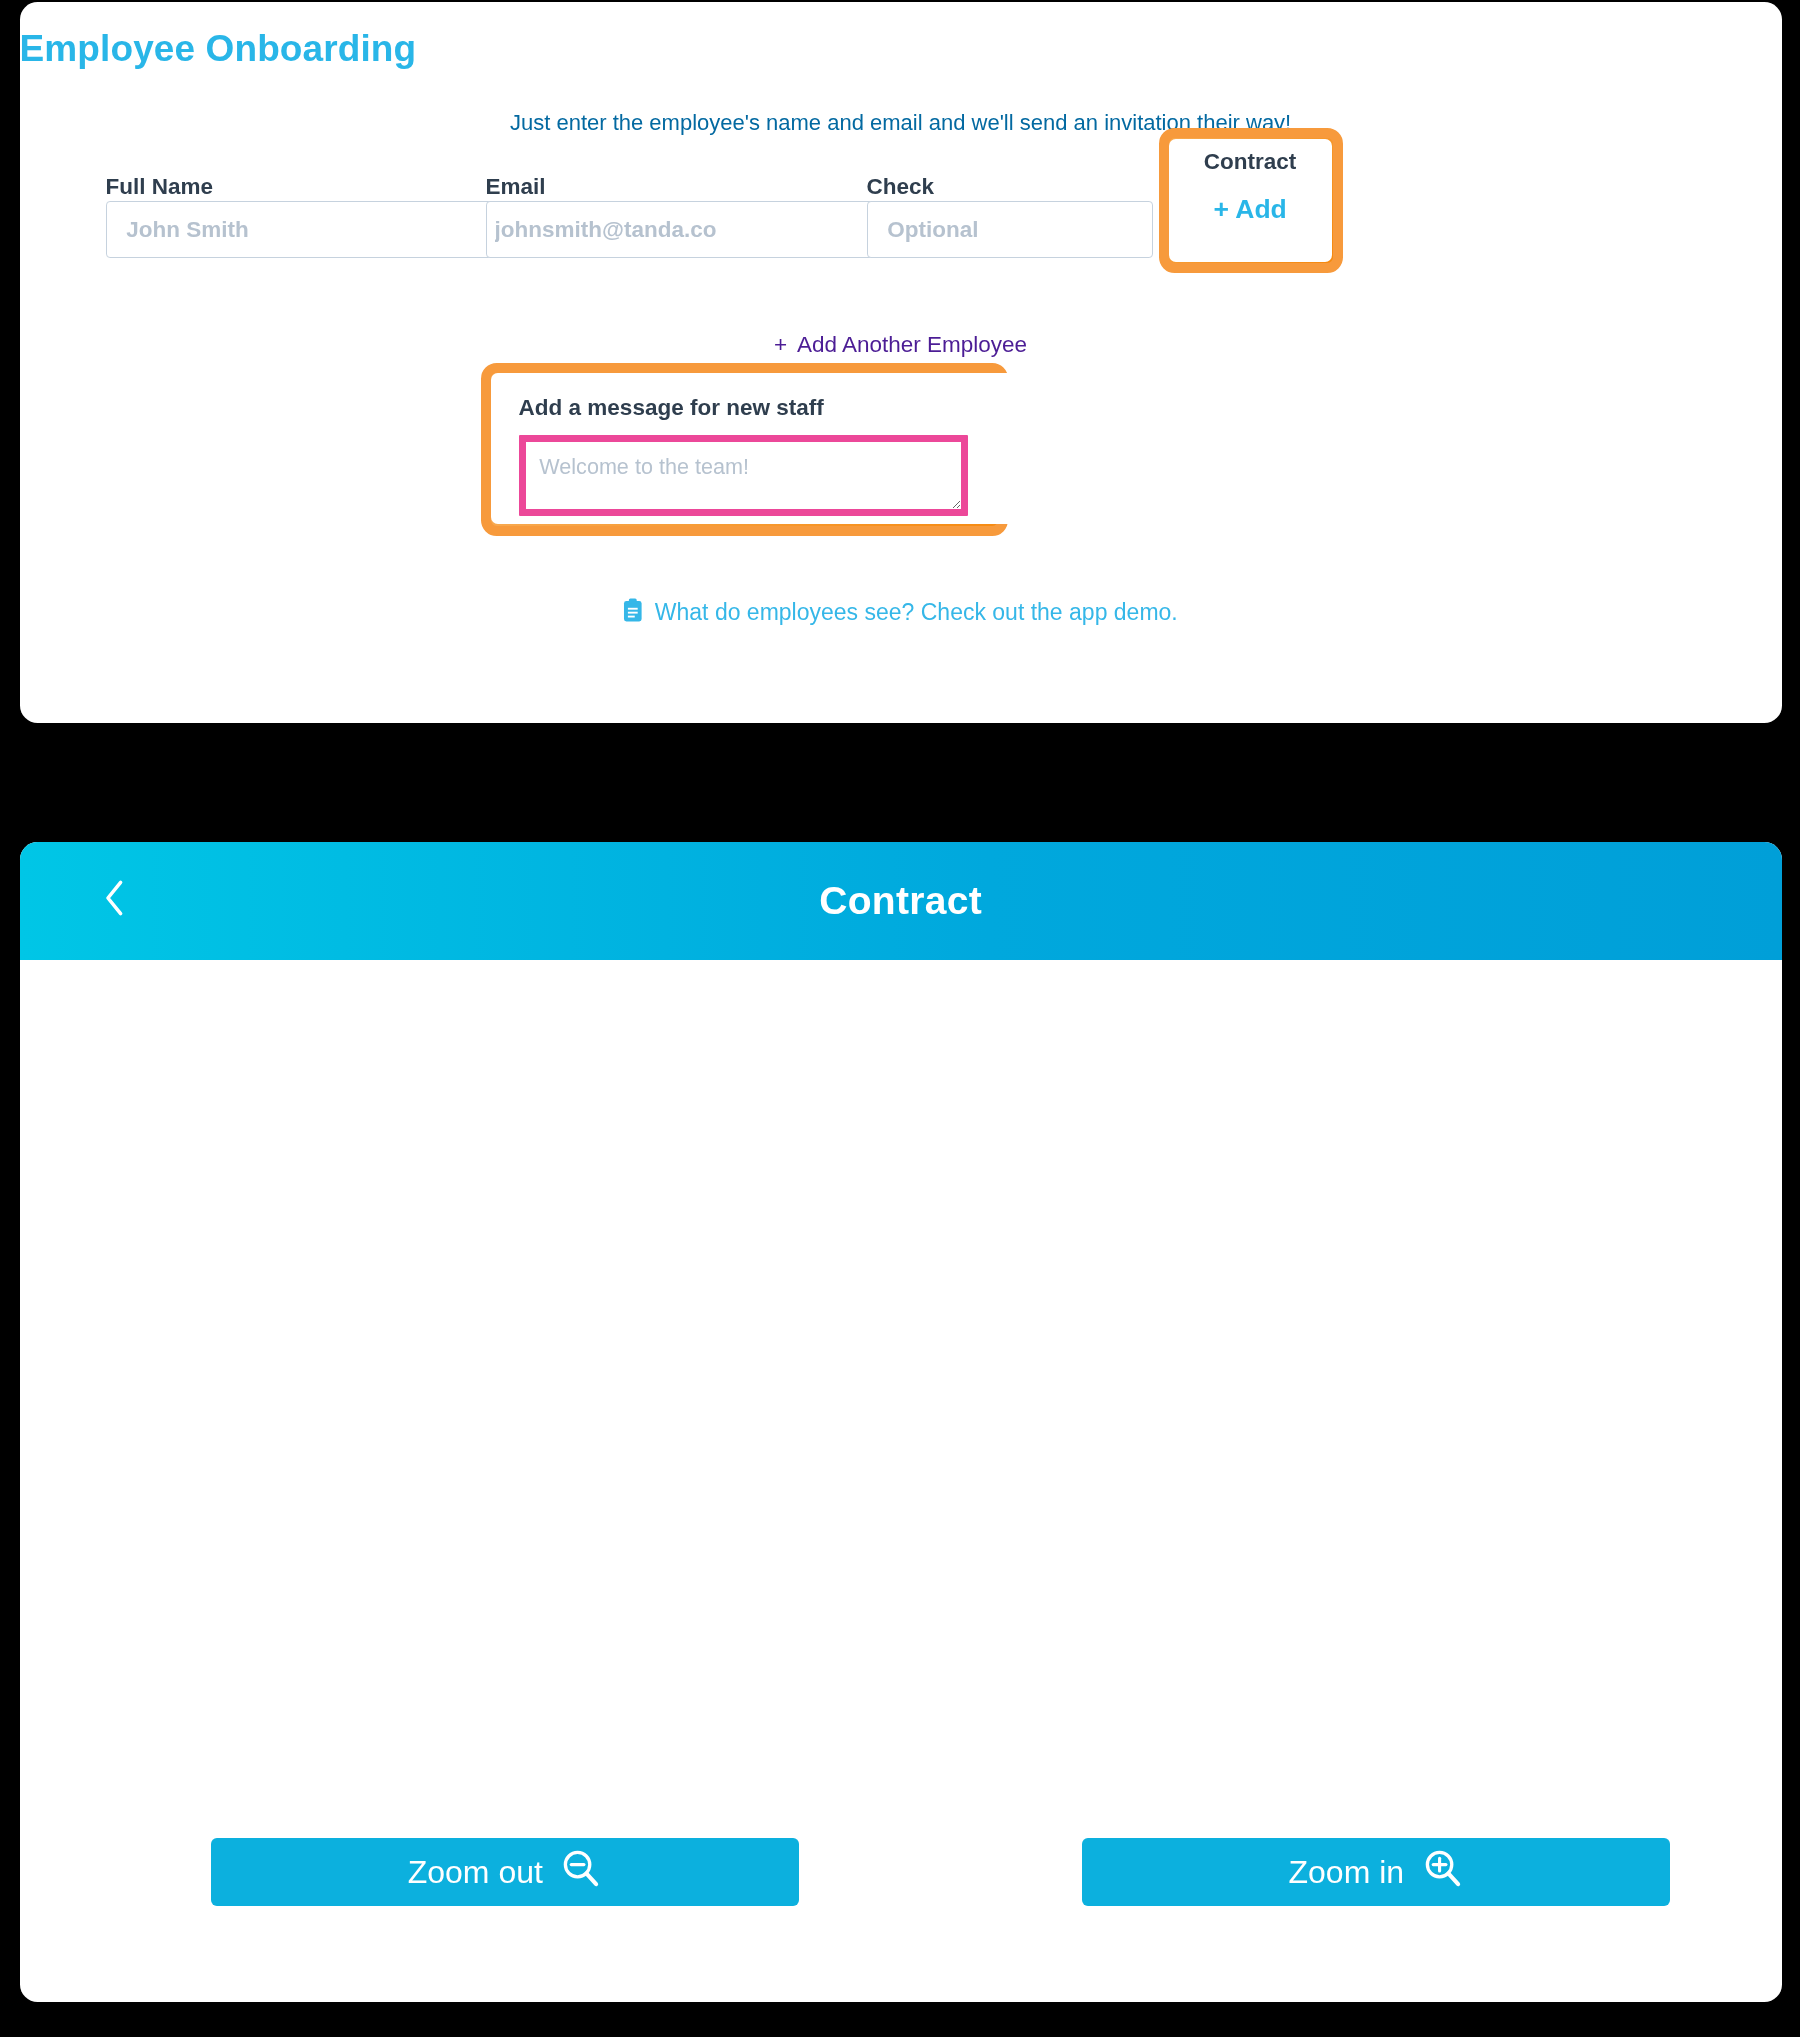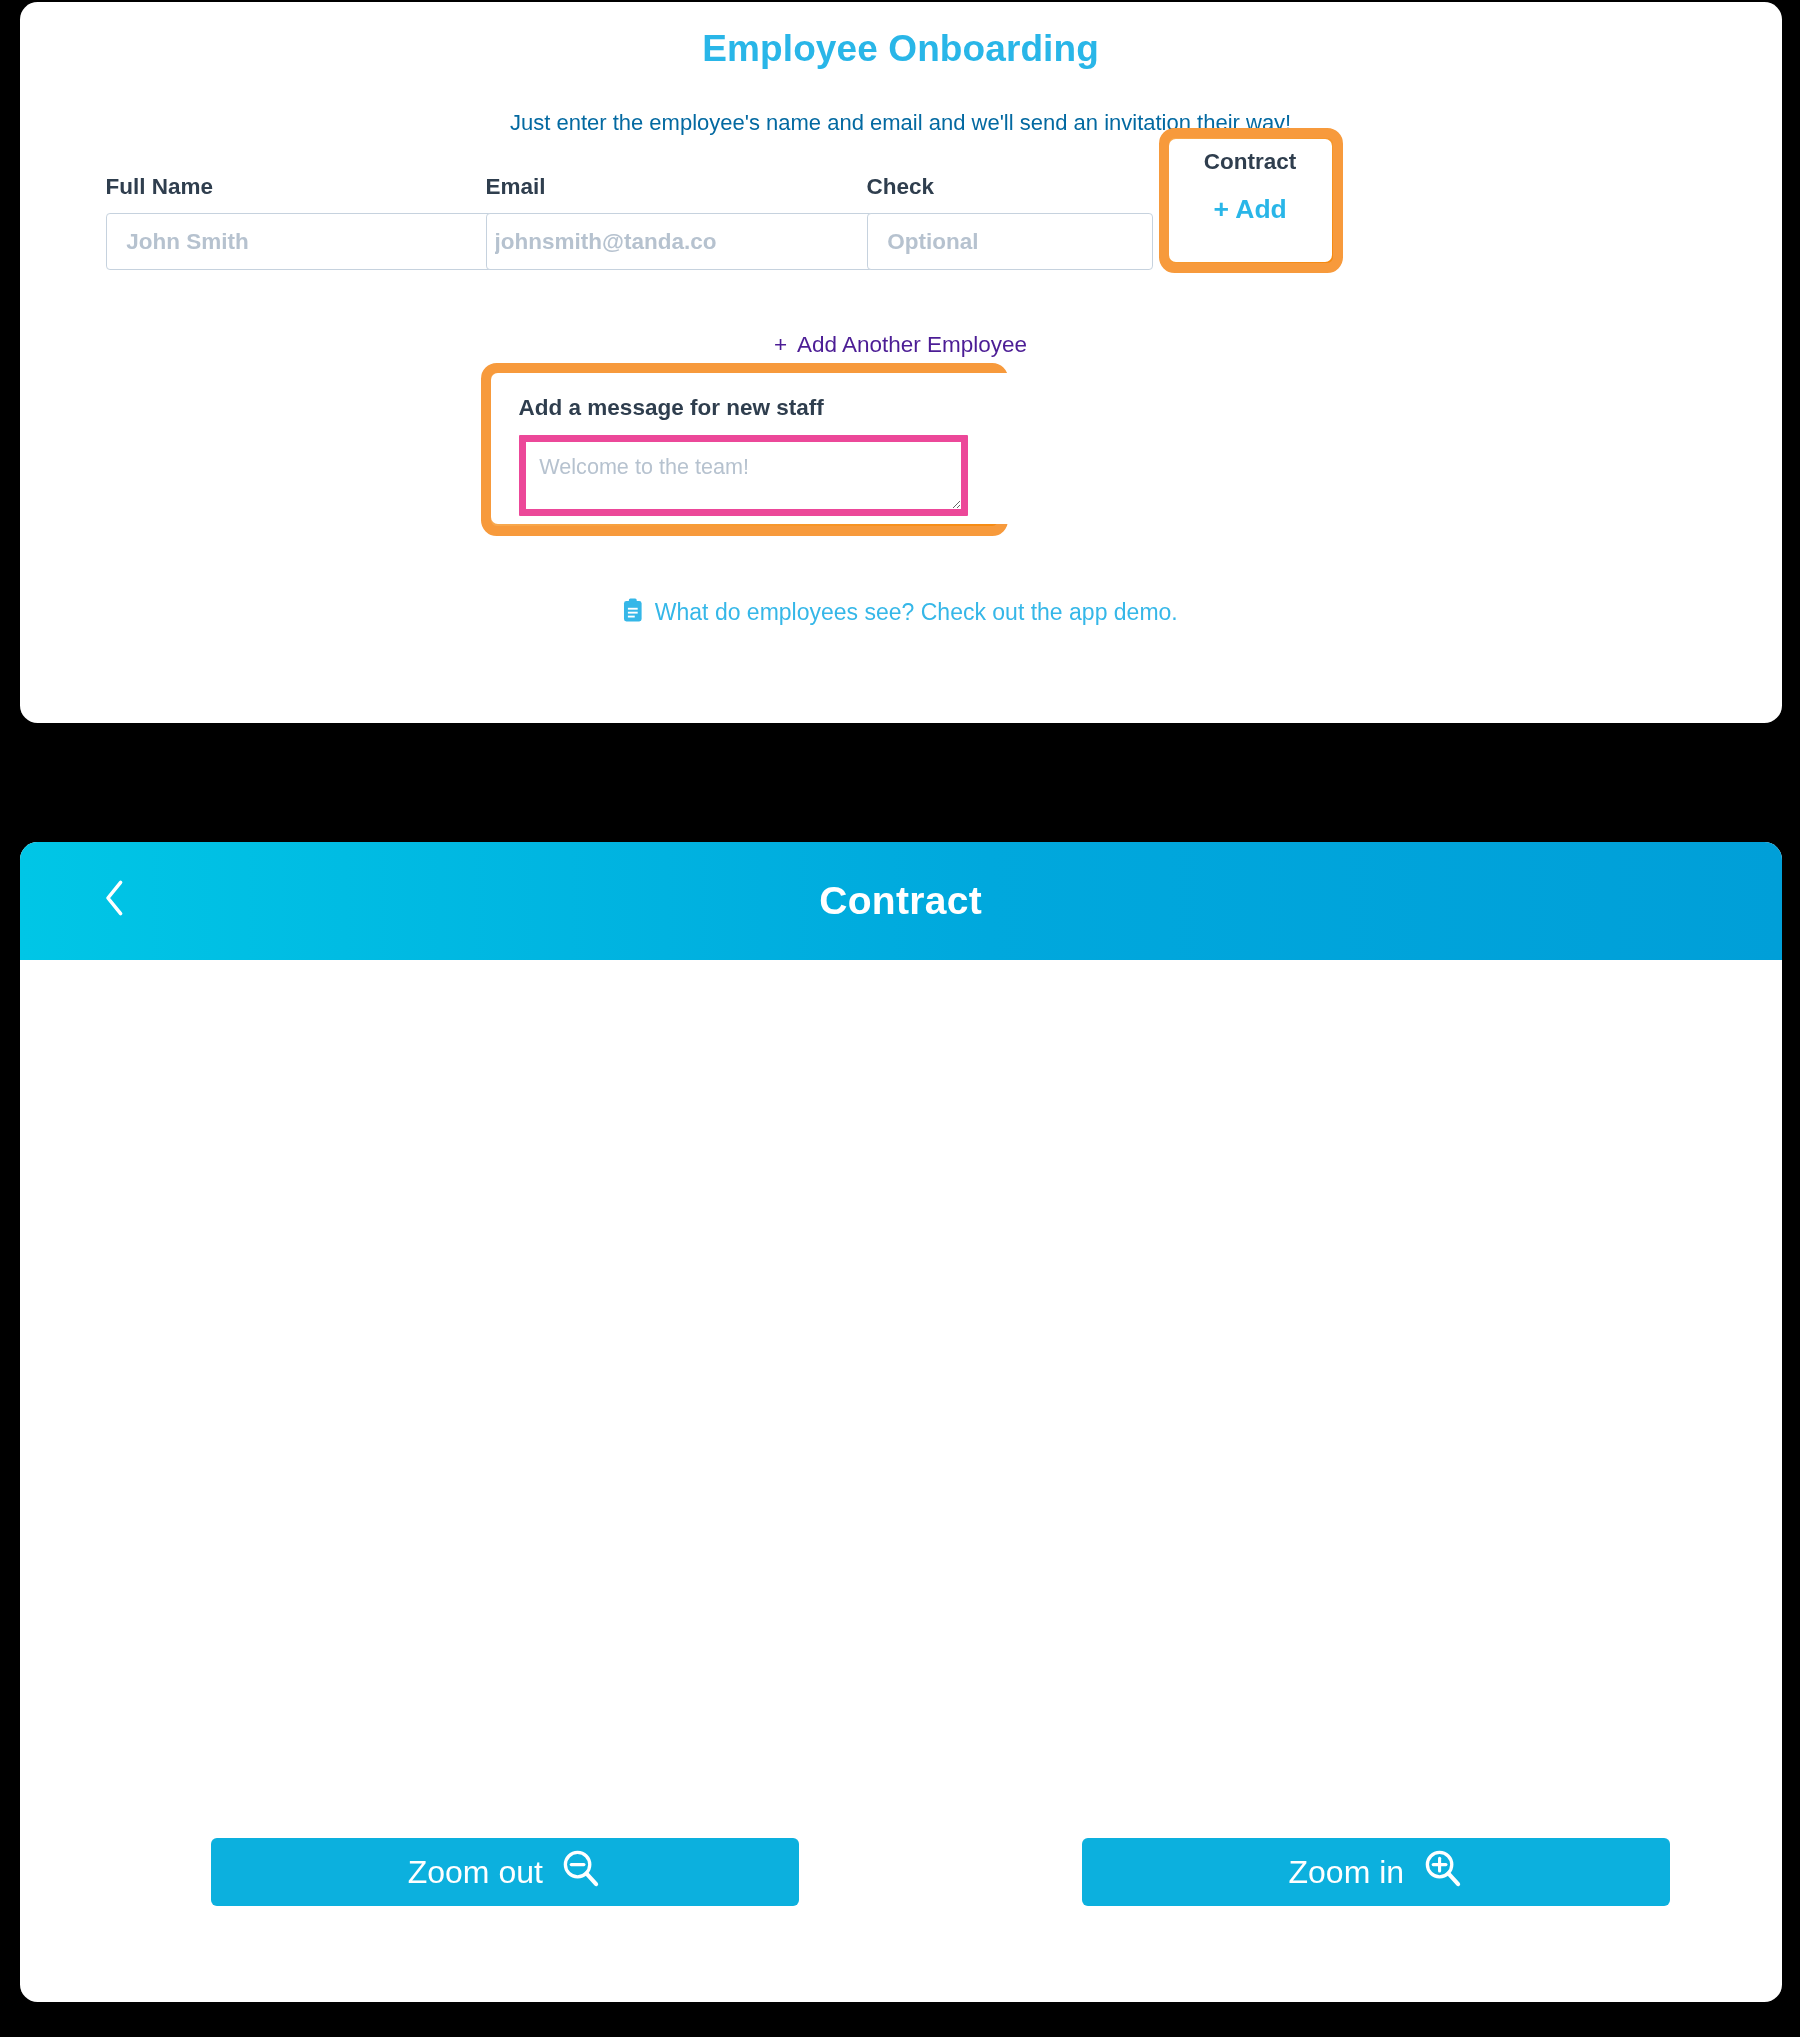--- a/index.html
+++ b/index.html
@@ -20,21 +20,20 @@
     height: 721px;
     background: #ffffff;
     border-radius: 17.6px;
   }
 
   .page-title {
     position: absolute;
     top: 25.5px;
     left: 0;
     width: 100%;
-    text-align: center;
     font-size: 37px;
     font-weight: 700;
     color: #29b6e8;
     letter-spacing: 0.1px;
   }
 
   .page-subtitle {
     position: absolute;
     top: 108px;
     left: 0;
@@ -54,21 +53,21 @@
     height: 118px;
   }
   .field {
     position: absolute;
     top: 0;
   }
   .field-label {
     font-size: 22.5px;
     font-weight: 700;
     color: #2f3e4e;
-    margin-bottom: 13px;
+    margin-bottom: 1px;
     display: block;
   }
   .text-input {
     display: block;
     height: 57px;
     border: 1px solid #c6d2de;
     border-radius: 3.9px;
     background: #fff;
     font-family: "Liberation Sans", sans-serif;
     font-size: 22.5px;

